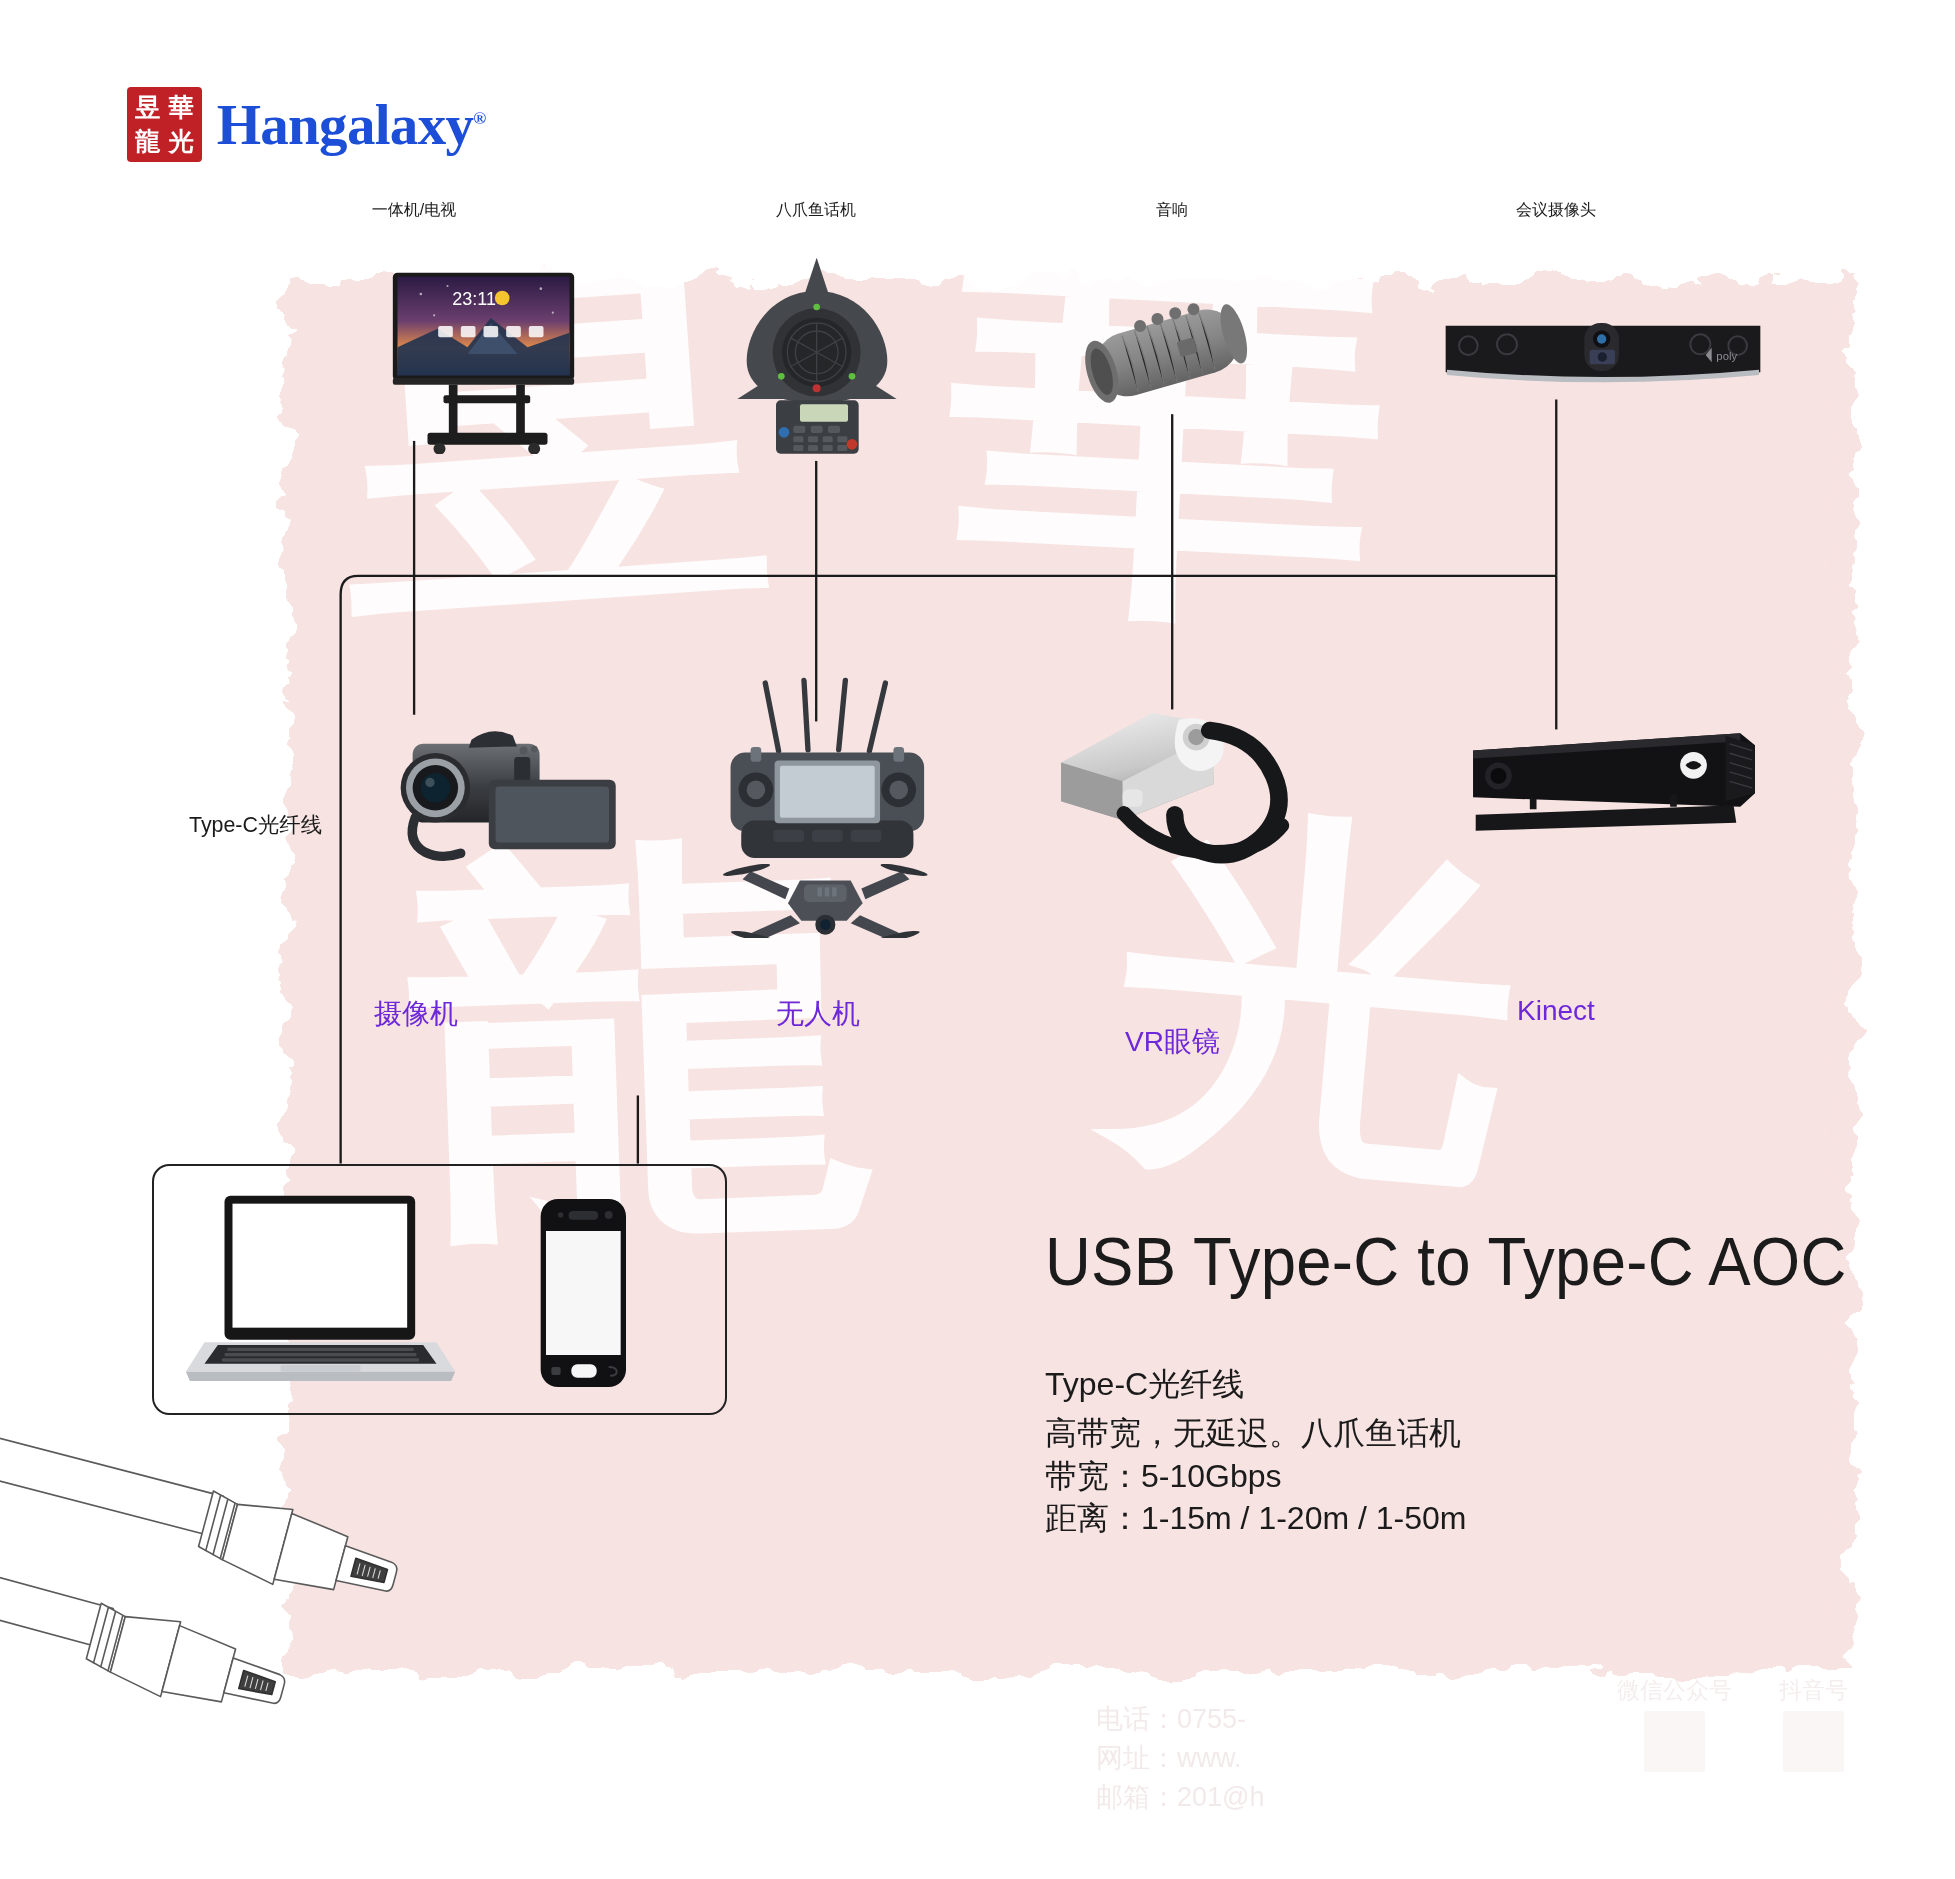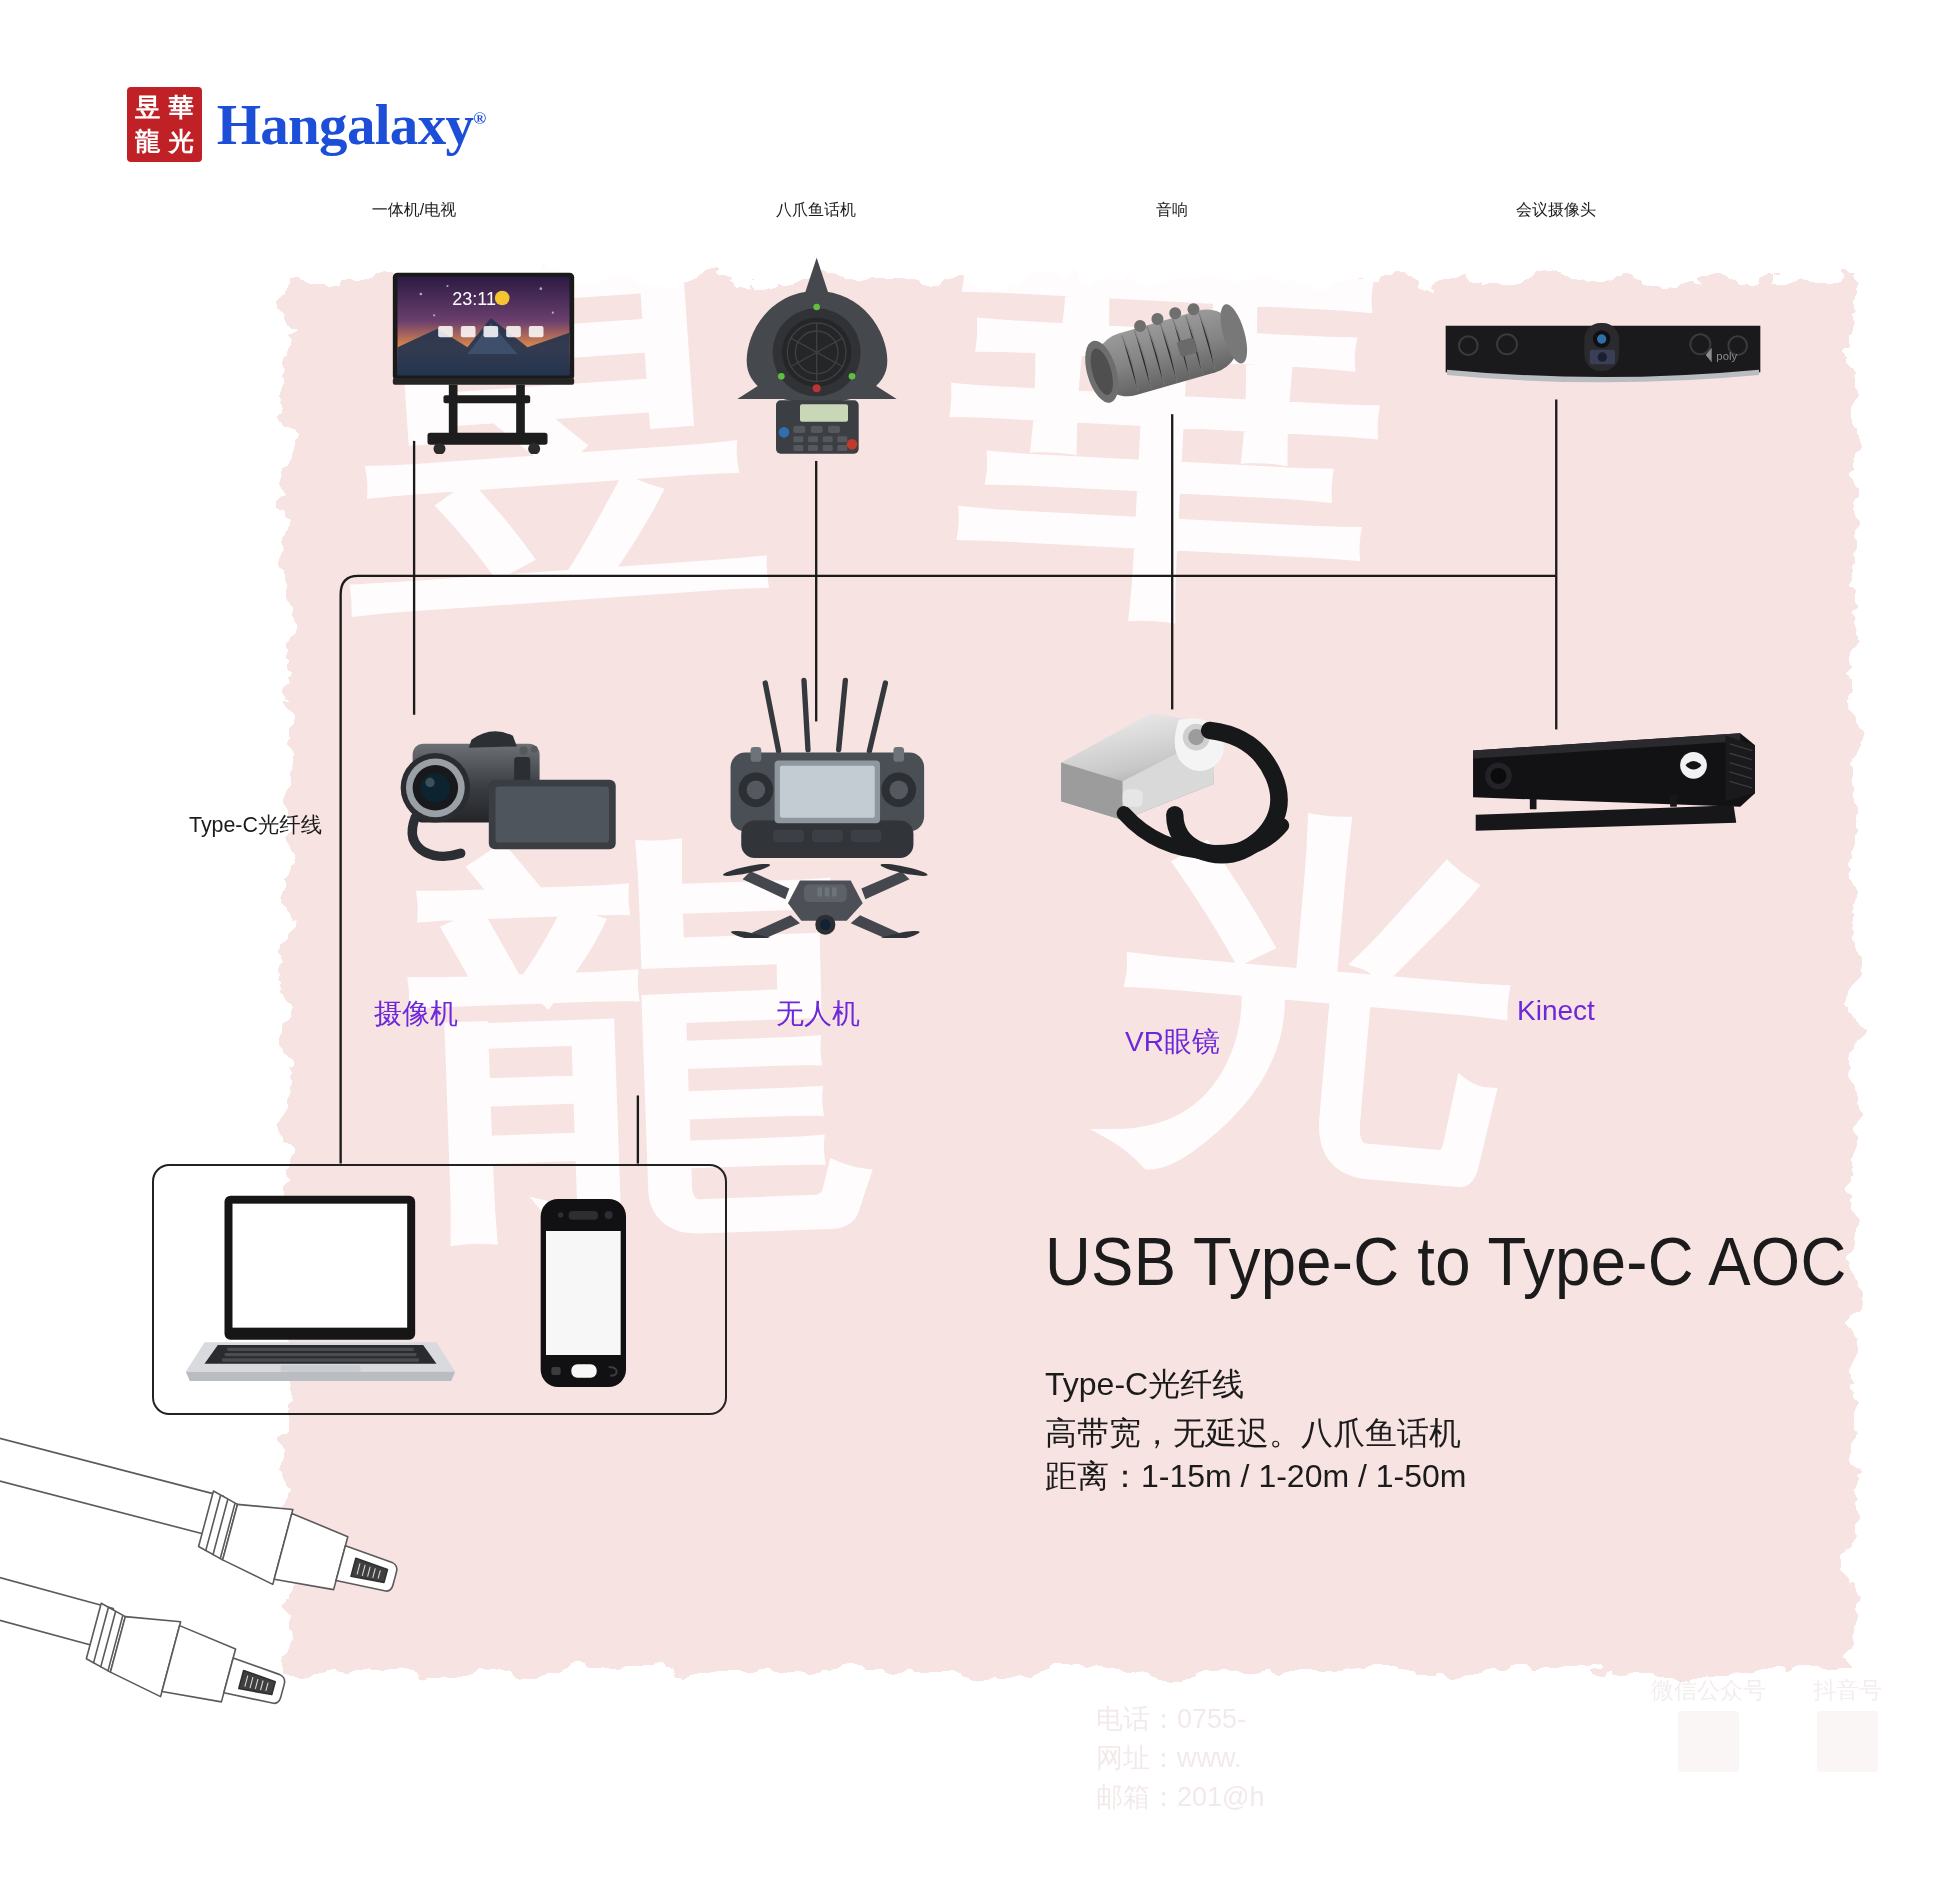--- a/index.html
+++ b/index.html
@@ -55,21 +55,21 @@
     font-size:69px;color:#1b1b1b;font-weight:400;letter-spacing:0.3px;
     transform:scaleX(.92);transform-origin:left center;white-space:nowrap;}
   .specs{position:absolute;left:1045px;top:1363px;width:888px;color:#1b1b1b;}
   .specs div{font-size:32px;line-height:1.33;white-space:nowrap;}
   .specs .s0{margin-bottom:6.7px;}
 
   
   .footer{position:absolute;left:1096px;top:1700px;width:735px;
     color:#e9d9d9;opacity:.55;}
   .footer div{font-size:27px;line-height:1.45;white-space:nowrap;}
-  .socials{position:absolute;left:1651px;top:1675px;display:flex;gap:47px;opacity:.38;}
+  .socials{position:absolute;left:1617px;top:1675px;display:flex;gap:47px;opacity:.38;}
   .social{text-align:center;color:#e4d2d2;}
   .social .cap{font-size:23px;white-space:nowrap;}
   .social .qr{width:61px;height:61px;margin:5.3px auto 0;background:#f3eaea;border-radius:2.7px;}
 </style>
 </head>
 <body>
 
 <div class="stage">
 
   <div class="pink-wash">
@@ -465,20 +465,21 @@
         </g>
       </g>
     </g>
   </svg>
 
   <div class="title">USB Type-C to Type-C AOC</div>
 
   <div class="specs">
     <div class="s0">Type-C光纤线</div>
     <div>高带宽，无延迟。八爪鱼话机</div>
+    <div>带宽：5-10Gbps</div>
     <div>距离：1-15m / 1-20m / 1-50m</div>
   </div>
 
   <div class="footer">
     <div>电话：0755-</div>
     <div>网址：www.</div>
     <div>邮箱：201@h</div>
   </div>
 
   <div class="socials">

